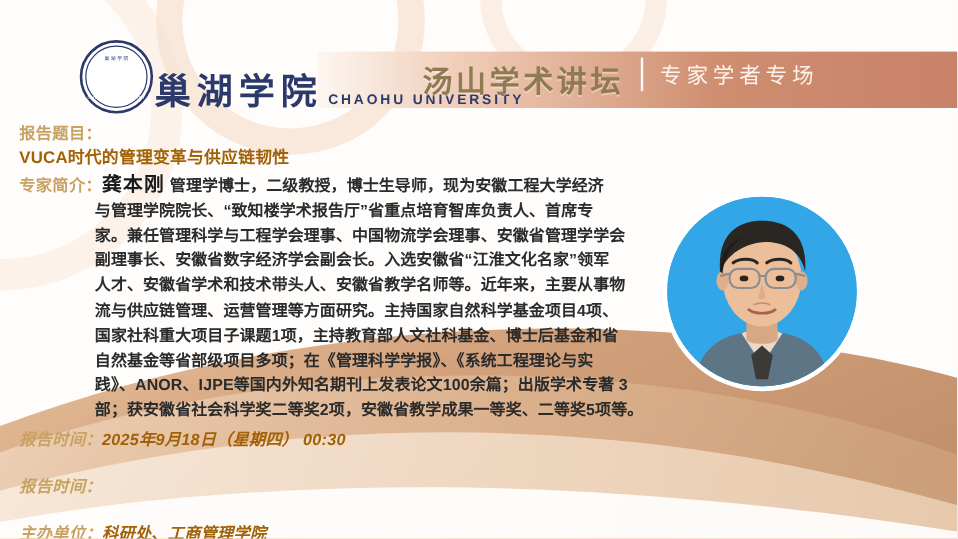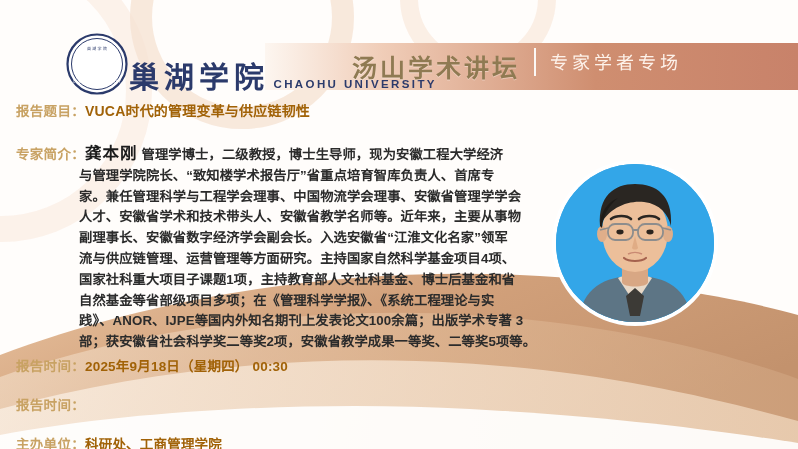--- a/index.html
+++ b/index.html
@@ -56,21 +56,21 @@
     white-space:nowrap;
     text-shadow:0 1px 0 rgba(255,255,255,.35);
   }
   .banner-div{width:2px;height:28px;background:#ffffff;opacity:.92;}
   .banner-sub{
     font-family:"DejaVu Serif","Liberation Serif",serif;
     font-size:18px;color:#fdf2ea;letter-spacing:4px;white-space:nowrap;
   }
 
   
-  .row{position:absolute;display:flex;align-items:flex-start;}
+  .row{position:absolute;display:flex;align-items:flex-start;flex-direction:column;}
   .label{
     color:#c8a263;font-size:13.5px;font-weight:700;white-space:nowrap;
     letter-spacing:.3px;
   }
   .value{
     color:#a16207;font-size:13.5px;font-weight:700;white-space:nowrap;
     letter-spacing:.2px;
   }
 
   .title-row{left:16px;top:100px;}
@@ -84,21 +84,21 @@
   .bio-line{
     color:#2b2b2b;font-size:13.3px;line-height:20.8px;white-space:nowrap;
     letter-spacing:.1px;
     font-weight:bold;
   }
   .bio-line.indent{padding-left:63px;}
   .bio-first{display:flex;align-items:baseline;white-space:nowrap;}
   .bio-first .label{font-size:13.5px;}
 
   .info{position:absolute;left:16px;top:355px;}
-  .info-row{display:flex;align-items:baseline;margin-bottom:19px;}
+  .info-row{display:flex;align-items:baseline;margin-bottom:19px;font-style:italic;}
   .info-row:last-child{margin-bottom:0;}
 
   
   .portrait{
     position:absolute;left:556px;top:164px;width:158px;height:158px;
     border-radius:50%;overflow:hidden;
     background:#33a6e8;
     box-shadow:0 0 0 4px #ffffff;
   }
   .portrait svg{display:block;}
@@ -168,22 +168,22 @@
   </div>
 
   <div class="bio">
     <div class="bio-first">
       <span class="label">专家简介：</span>
       <span class="bio-name">龚本刚</span>
       <span class="bio-line">管理学博士，二级教授，博士生导师，现为安徽工程大学经济</span>
     </div>
     <div class="bio-line indent">与管理学院院长、“致知楼学术报告厅”省重点培育智库负责人、首席专</div>
     <div class="bio-line indent">家。兼任管理科学与工程学会理事、中国物流学会理事、安徽省管理学学会</div>
+    <div class="bio-line indent">副理事长、安徽省数字经济学会副会长。入选安徽省“江淮文化名家”领军</div>
     <div class="bio-line indent">人才、安徽省学术和技术带头人、安徽省教学名师等。近年来，主要从事物</div>
-    <div class="bio-line indent">副理事长、安徽省数字经济学会副会长。入选安徽省“江淮文化名家”领军</div>
     <div class="bio-line indent">流与供应链管理、运营管理等方面研究。主持国家自然科学基金项目4项、</div>
     <div class="bio-line indent">国家社科重大项目子课题1项，主持教育部人文社科基金、博士后基金和省</div>
     <div class="bio-line indent">自然基金等省部级项目多项；在《管理科学学报》、《系统工程理论与实</div>
     <div class="bio-line indent">践》、ANOR、IJPE等国内外知名期刊上发表论文100余篇；出版学术专著 3</div>
     <div class="bio-line indent">部；获安徽省社会科学奖二等奖2项，安徽省教学成果一等奖、二等奖5项等。</div>
   </div>
 
   <div class="portrait">
     <svg width="158" height="158" viewBox="0 0 158 158">
       <rect width="158" height="158" fill="#33a6e8"></rect>

